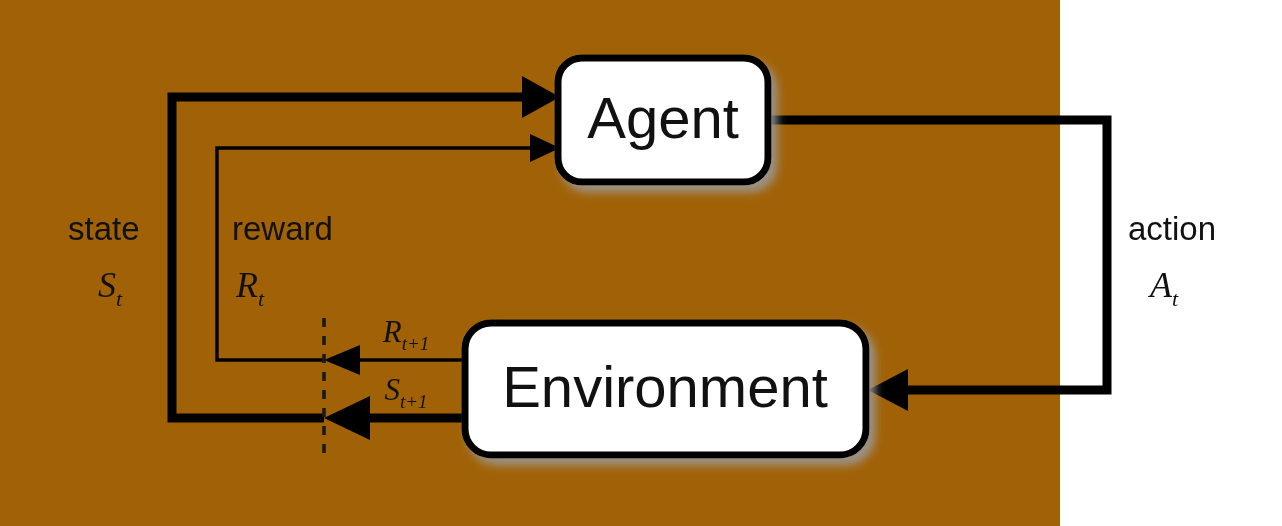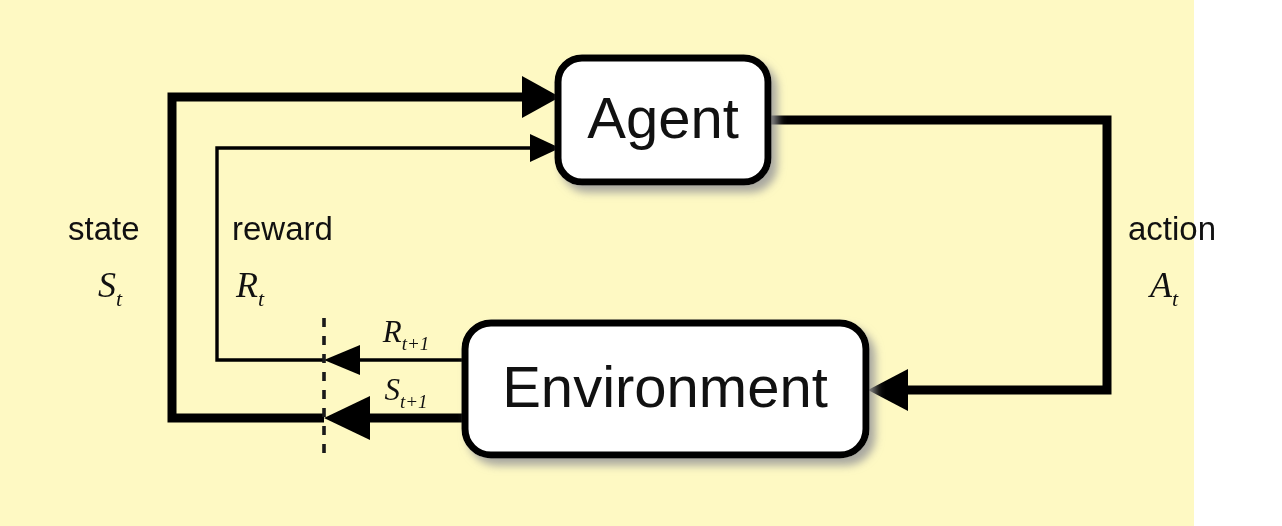--- a/index.html
+++ b/index.html
@@ -9,23 +9,23 @@
     background: #ffffff;
   }
   body {
     width: 1282px;
     height: 526px;
     overflow: hidden;
     font-family: "Liberation Sans", sans-serif;
   }
   #diagram-root {
     position: relative;
-    width: 1194px;
+    width: 1060px;
     height: 526px;
-    background: #fef9c3;
+    background: #a16207;
   }
   svg.canvas {
     display: block;
     width: 1282px;
     height: 526px;
   }
   
   .box-label {
     font-family: "Liberation Sans", sans-serif;
     font-size: 58px;

